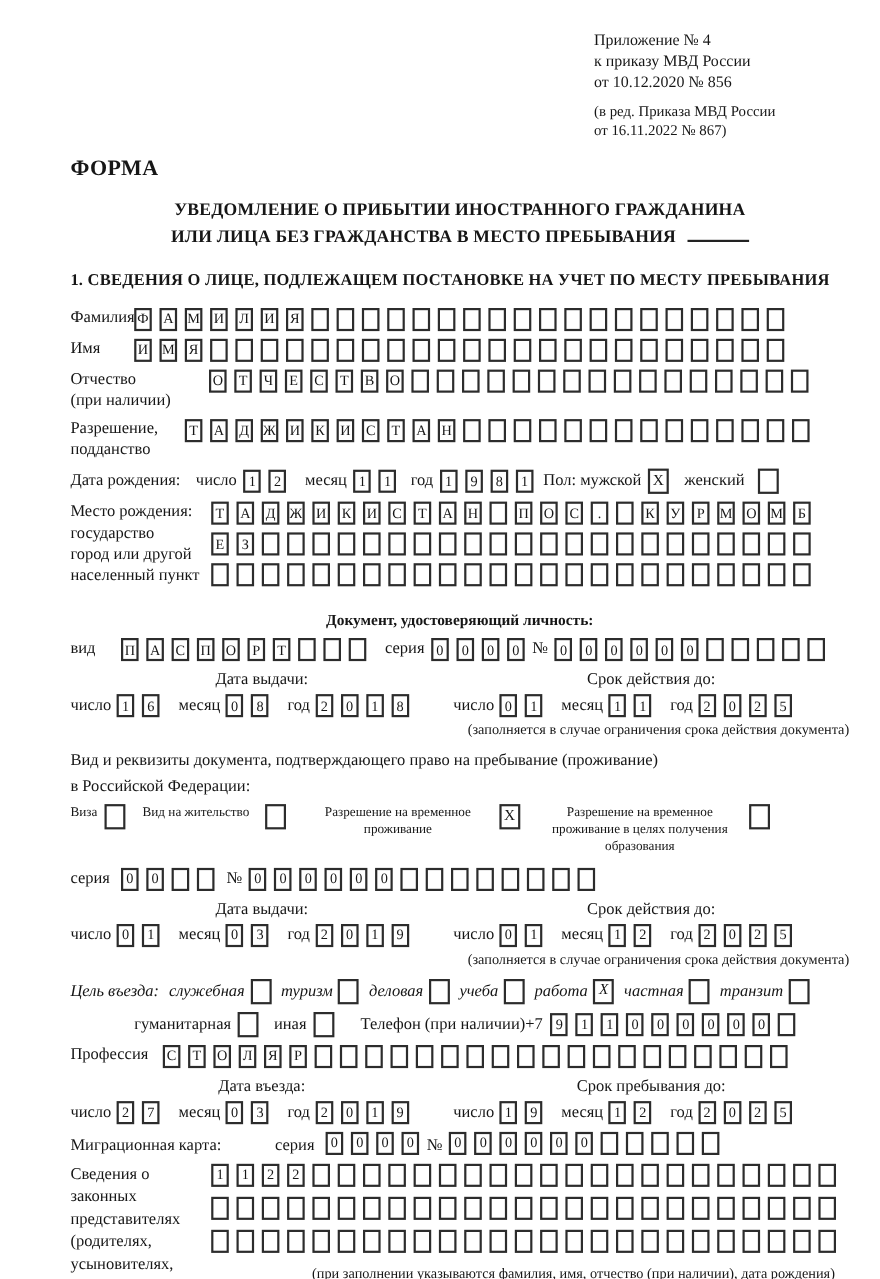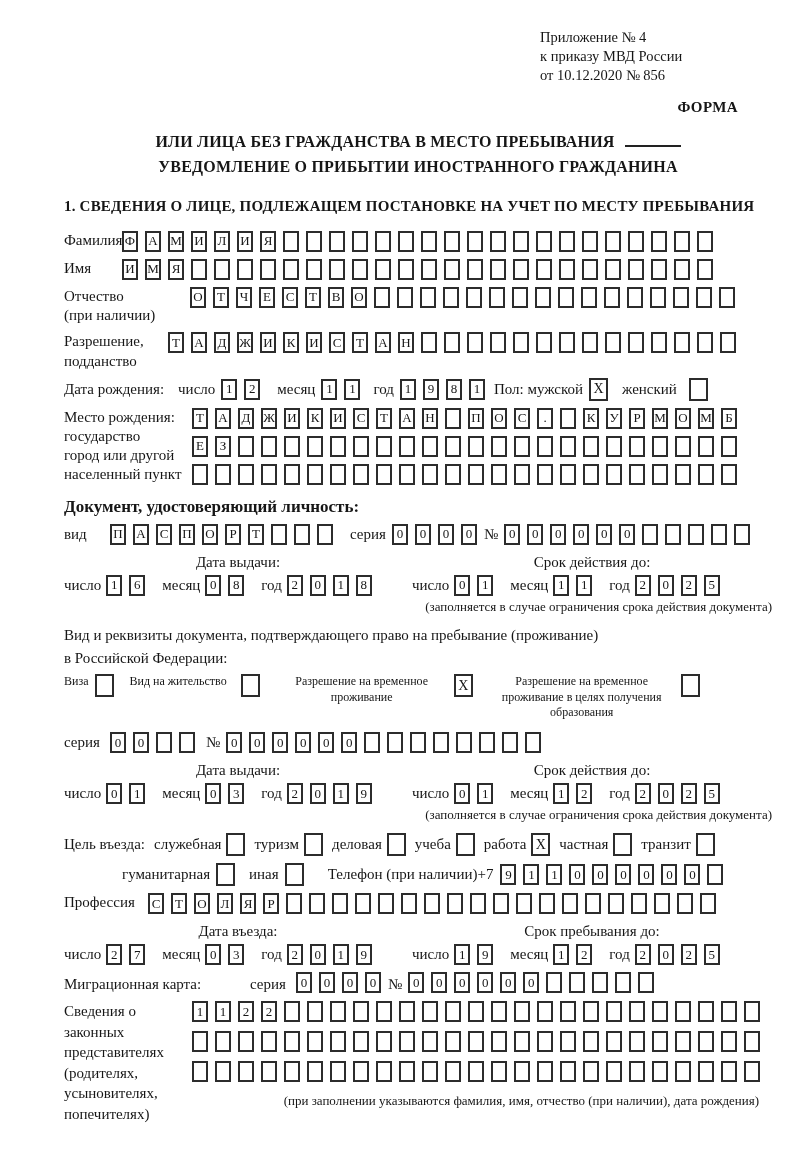--- a/index.html
+++ b/index.html
@@ -7,21 +7,21 @@
   body {
     height:1163px; overflow:hidden;
     font-family:"Liberation Serif", serif;
     color:#161616;
   }
   .page { padding:28px 28px 10px 64px; }
 
   .appendix { margin-left:auto; width:232px; font-size:14.5px; line-height:1.32; }
   .appendix .amend { margin-top:7px; font-size:13.5px; }
 
-  .forma { text-align:right; font-weight:bold; font-size:15px; margin:14px 34px 0 0; letter-spacing:.4px; }
+  .forma { text-align:left; font-weight:bold; font-size:20px; margin:14px 34px 0 0; letter-spacing:.4px; }
 
   .title { text-align:center; font-weight:bold; font-size:16px; margin-top:14px; line-height:1.55; letter-spacing:.2px; }
   .title .blank { display:inline-block; width:56px; border-bottom:2px solid #222; height:13px; margin-left:10px; }
 
   .section { font-weight:bold; font-size:15px; margin-top:18px; letter-spacing:.2px; }
 
   .row { display:flex; align-items:flex-start; margin-top:7px; white-space:nowrap; }
   .lbl { font-size:15px; line-height:1.28; flex-shrink:0; }
   .lbl2 { font-size:15px; line-height:1.28; }
   .boxes { display:inline-flex; flex-wrap:nowrap; flex-shrink:0; }
@@ -34,21 +34,21 @@
     width:19px; height:23px; border:2px solid #2c2c2c;
     display:inline-flex; align-items:center; justify-content:center;
     font-size:14px; flex-shrink:0; background:#fff;
   }
 
   .w58 { width:58px; } .w104 { width:104px; } .w126 { width:126px; } .w128 { width:128px; }
   .stack { display:flex; flex-direction:column; }
   .stack .brow { display:flex; margin-bottom:7px; }
   .stack .brow:last-child { margin-bottom:0; }
 
-  .doc-head { font-weight:bold; font-size:17px; margin-top:12px; }
+  .doc-head { text-align:center; font-weight:bold; font-size:14px; margin-top:24px; }
 
   .dates { display:flex; margin-top:9px; white-space:nowrap; }
   .dcol-l { width:348px; flex-shrink:0; }
   .dcol-r { flex:1; }
   .dhead { text-align:center; font-size:15px; margin-bottom:4px; }
   .dline { display:flex; align-items:center; font-size:15px; }
   .dline .t { margin:0 5px 0 0; }
   .dline .g { margin-left:10px; }
   .note { font-size:13px; text-align:right; margin-top:3px; }
 
@@ -83,27 +83,31 @@
 </style>
 </head>
 <body>
 
 <div class="page">
 
   <div class="appendix">
     <div>Приложение № 4</div>
     <div>к приказу МВД России</div>
     <div>от 10.12.2020 № 856</div>
+    <div class="amend">
+      <div>(в ред. Приказа МВД России</div>
+      <div>от 16.11.2022 № 867)</div>
+    </div>
   </div>
 
   <div class="forma">ФОРМА</div>
 
   <div class="title">
+    <div>УВЕДОМЛЕНИЕ О ПРИБЫТИИ ИНОСТРАННОГО ГРАЖДАНИНА</div>
     <div><span>ИЛИ ЛИЦА БЕЗ ГРАЖДАНСТВА В МЕСТО ПРЕБЫВАНИЯ</span><span class="blank"></span></div>
-    <div>УВЕДОМЛЕНИЕ О ПРИБЫТИИ ИНОСТРАННОГО ГРАЖДАНИНА</div>
   </div>
 
   <div class="section">1. СВЕДЕНИЯ О ЛИЦЕ, ПОДЛЕЖАЩЕМ ПОСТАНОВКЕ НА УЧЕТ ПО МЕСТУ ПРЕБЫВАНИЯ</div>
 
   <div class="row" style="margin-top:16px;">
     <span class="lbl w58">Фамилия</span>
     <span class="boxes">
         <span class="cbox">Ф</span>
         <span class="cbox">А</span>
         <span class="cbox">М</span>
@@ -517,21 +521,21 @@
             <span class="cbox">2</span>
             <span class="cbox">0</span>
             <span class="cbox">2</span>
             <span class="cbox">5</span>
           </span>
       </div>
     </div>
   </div>
   <div class="note">(заполняется в случае ограничения срока действия документа)</div>
 
-  <div class="row purpose" style="margin-top:10px;">
+  <div class="row purpose" style="margin-top:10px;font-style:italic;">
     <span>Цель въезда:</span>
     <span class="plbl">служебная</span>
     <span class="chk"></span>
     <span class="plbl">туризм</span>
     <span class="chk"></span>
     <span class="plbl">деловая</span>
     <span class="chk"></span>
     <span class="plbl">учеба</span>
     <span class="chk"></span>
     <span class="plbl">работа</span>

